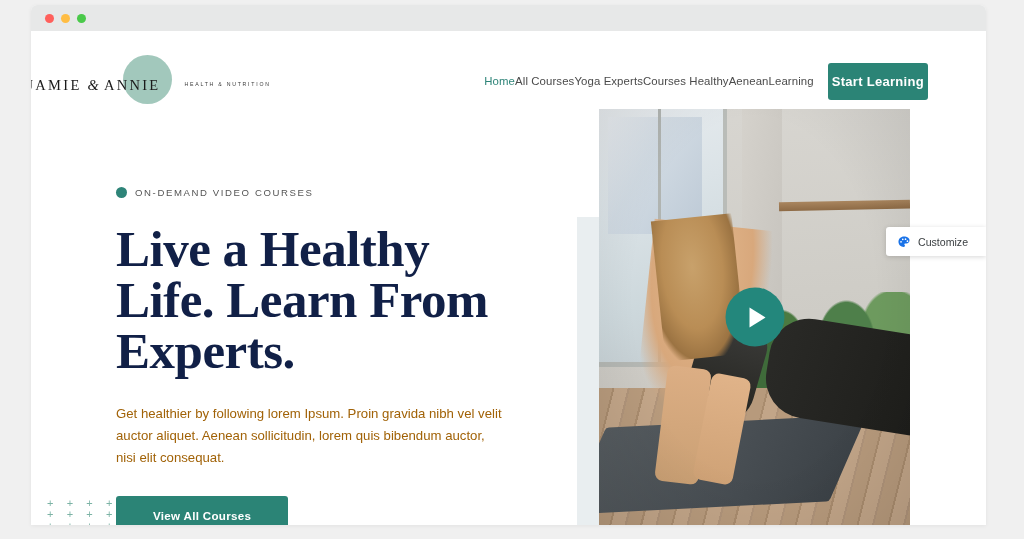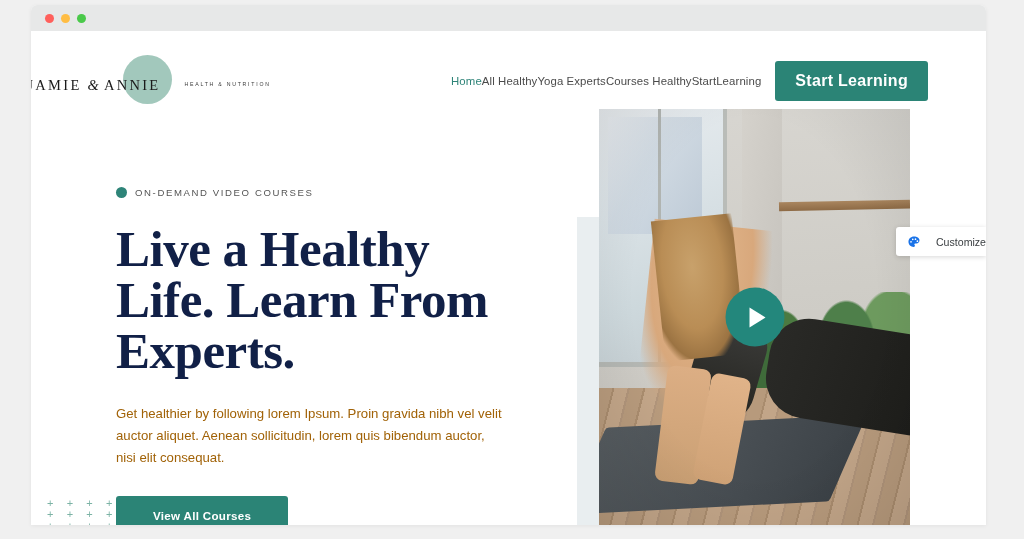--- a/index.html
+++ b/index.html
@@ -105,24 +105,24 @@
     text-decoration: none;
     white-space: nowrap;
     letter-spacing: 0.1px;
   }
   .nav-link.active { color: #2e8478; }
 
   .btn-start {
     margin-left: 14px;
     background: #2b8476;
     color: #ffffff;
-    font-size: 16px;
+    font-size: 13px;
     font-weight: bold;
     letter-spacing: 0.3px;
-    padding: 11px 20px;
+    padding: 11px 4px;
     border: none;
     border-radius: 3px;
     cursor: pointer;
     white-space: nowrap;
   }
 
   
   .hero {
     position: relative;
     display: flex;
@@ -368,28 +368,28 @@
     border-top: 10px solid transparent;
     border-bottom: 10px solid transparent;
     margin-left: 5px;
   }
 
   
   .customize-widget {
     position: absolute;
     right: 0px;
     top: 196px;
-    width: 90px;
+    width: 100px;
     height: 29px;
     background: #ffffff;
     border-radius: 3px 0 0 3px;
     box-shadow: 0 1px 5px rgba(0,0,0,0.16);
     display: flex;
     align-items: center;
-    gap: 15px;
+    gap: 7px;
     padding-left: 11px;
     z-index: 20;
     cursor: pointer;
   }
   .customize-label {
     font-size: 10.6px;
     color: #3c4043;
     white-space: nowrap;
   }
 </style>
@@ -409,24 +409,24 @@
     <header class="site-header">
 
       <div class="logo">
         <span class="logo-circle"></span>
         <span class="logo-main"><span>JAMIE</span> <span class="logo-amp">&amp;</span> <span>ANNIE</span></span>
         <span class="logo-sub">HEALTH &amp; NUTRITION</span>
       </div>
 
       <nav class="nav">
         <a class="nav-link active" href="#">Home</a>
-        <a class="nav-link" href="#">All Healthy</a>
+        <a class="nav-link" href="#">All Courses</a>
         <a class="nav-link" href="#">Yoga Experts</a>
         <a class="nav-link" href="#">Courses Healthy</a>
-        <a class="nav-link" href="#">Start</a>
+        <a class="nav-link" href="#">Aenean</a>
         <a class="nav-link" href="#">Learning</a>
         <button class="btn-start">Start Learning</button>
       </nav>
 
     </header>
 
     <section class="hero">
 
       <div class="hero-left">
 

